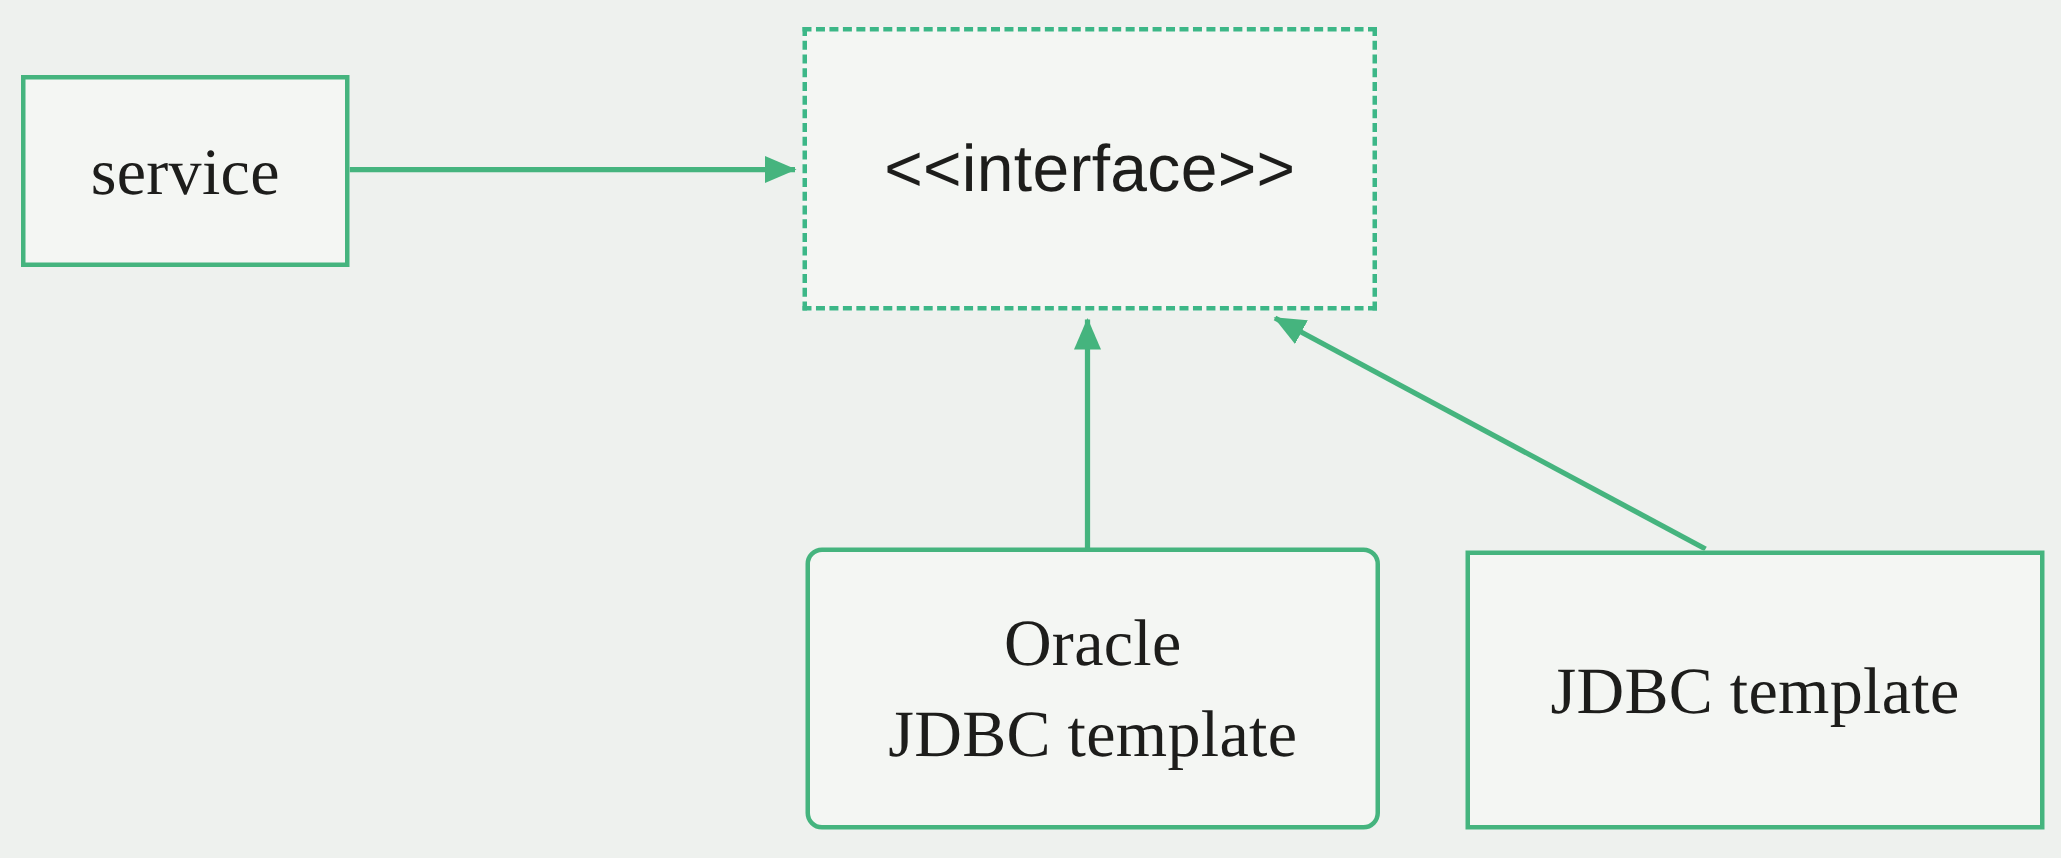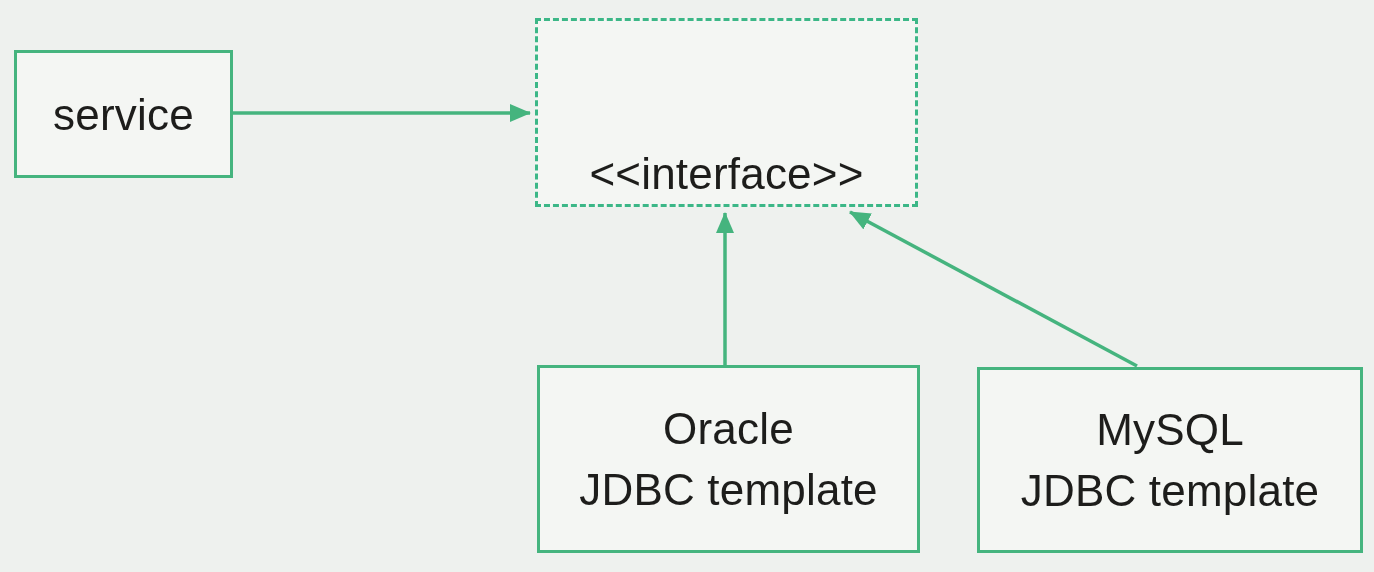--- a/index.html
+++ b/index.html
@@ -42,25 +42,25 @@
     display:flex;
     flex-direction:column;
     align-items:center;
     justify-content:center;
     text-align:center;
     z-index:2;
     font-size:44px;
     line-height:61px;
     letter-spacing:0.2px;
   }
-  .node.solid{border:3px solid var(--accent-green);}
-  .node.dashed{border:3px dashed var(--dashed-green);justify-content:flex-end;}
+  .node.solid{border:3px solid var(--accent-green);font-family:Liberation Serif, serif;}
+  .node.dashed{border:3px dashed var(--dashed-green);}
   .node-service{left:14px;top:50px;width:219px;height:128px;}
   .node-interface{left:535px;top:18px;width:383px;height:189px;}
-  .node-oracle{left:537px;top:365px;width:383px;height:188px;}
+  .node-oracle{left:537px;top:365px;width:383px;height:188px;border-radius:11px;}
   .node-mysql{left:977px;top:367px;width:386px;height:186px;}
   .label-line{display:block;white-space:nowrap;}
 </style>
 </head>
 <body>
 
 <div class="stage">
 
   <svg class="connector-layer" viewBox="0 0 1374 572" xmlns="http://www.w3.org/2000/svg" aria-hidden="true">
     <defs>
@@ -80,17 +80,16 @@
   <div class="node dashed node-interface">
     <span class="label-line">&lt;&lt;interface&gt;&gt;</span>
   </div>
 
   <div class="node solid node-oracle">
     <span class="label-line">Oracle</span>
     <span class="label-line">JDBC template</span>
   </div>
 
   <div class="node solid node-mysql">
-    <span class="label-line">MySQL</span>
     <span class="label-line">JDBC template</span>
   </div>
 
 </div>
 
 </body></html>

